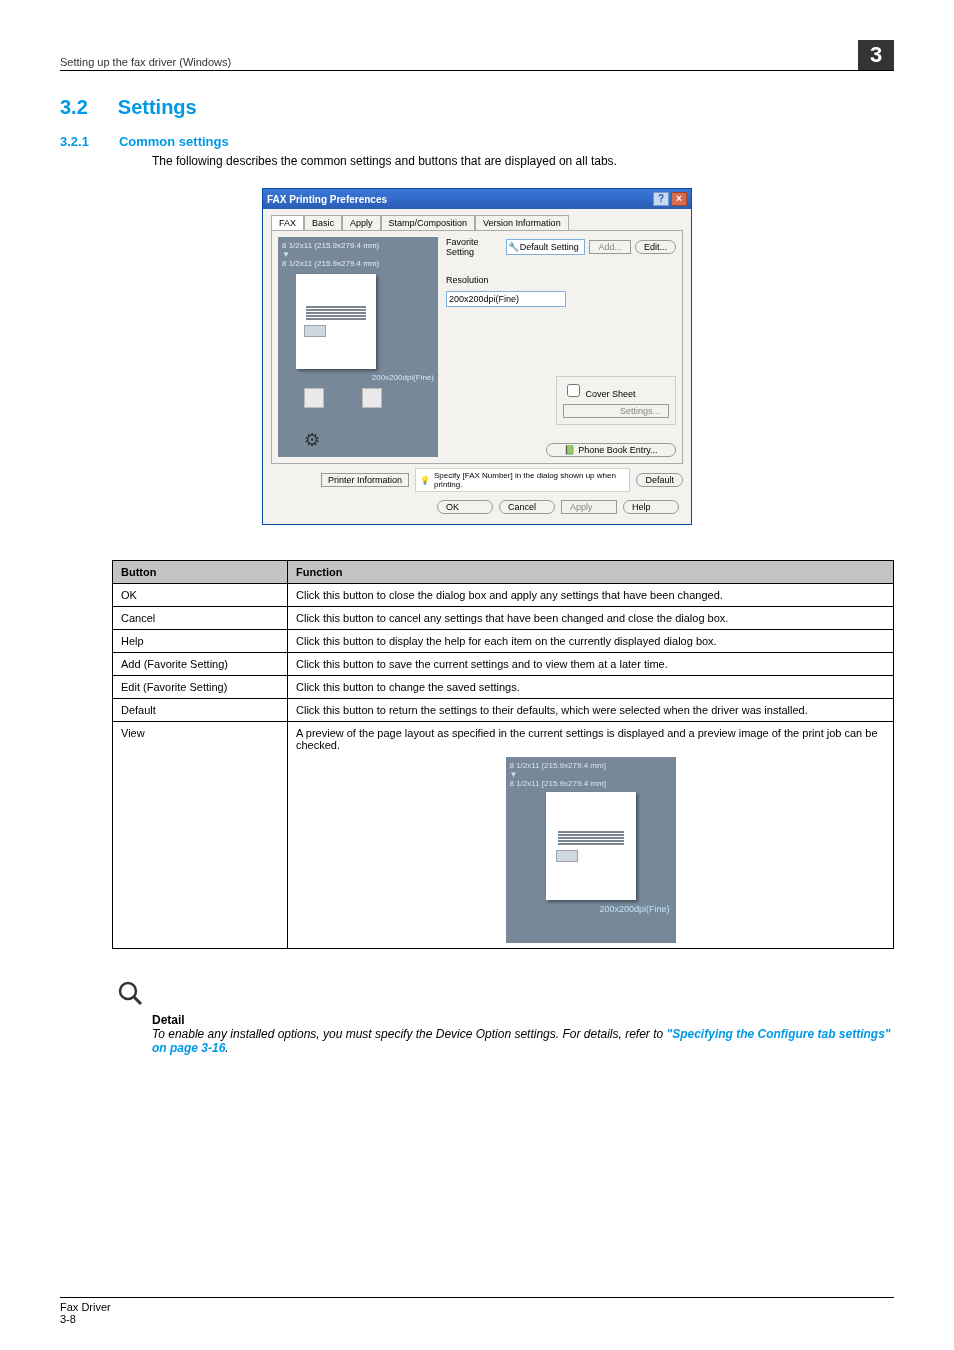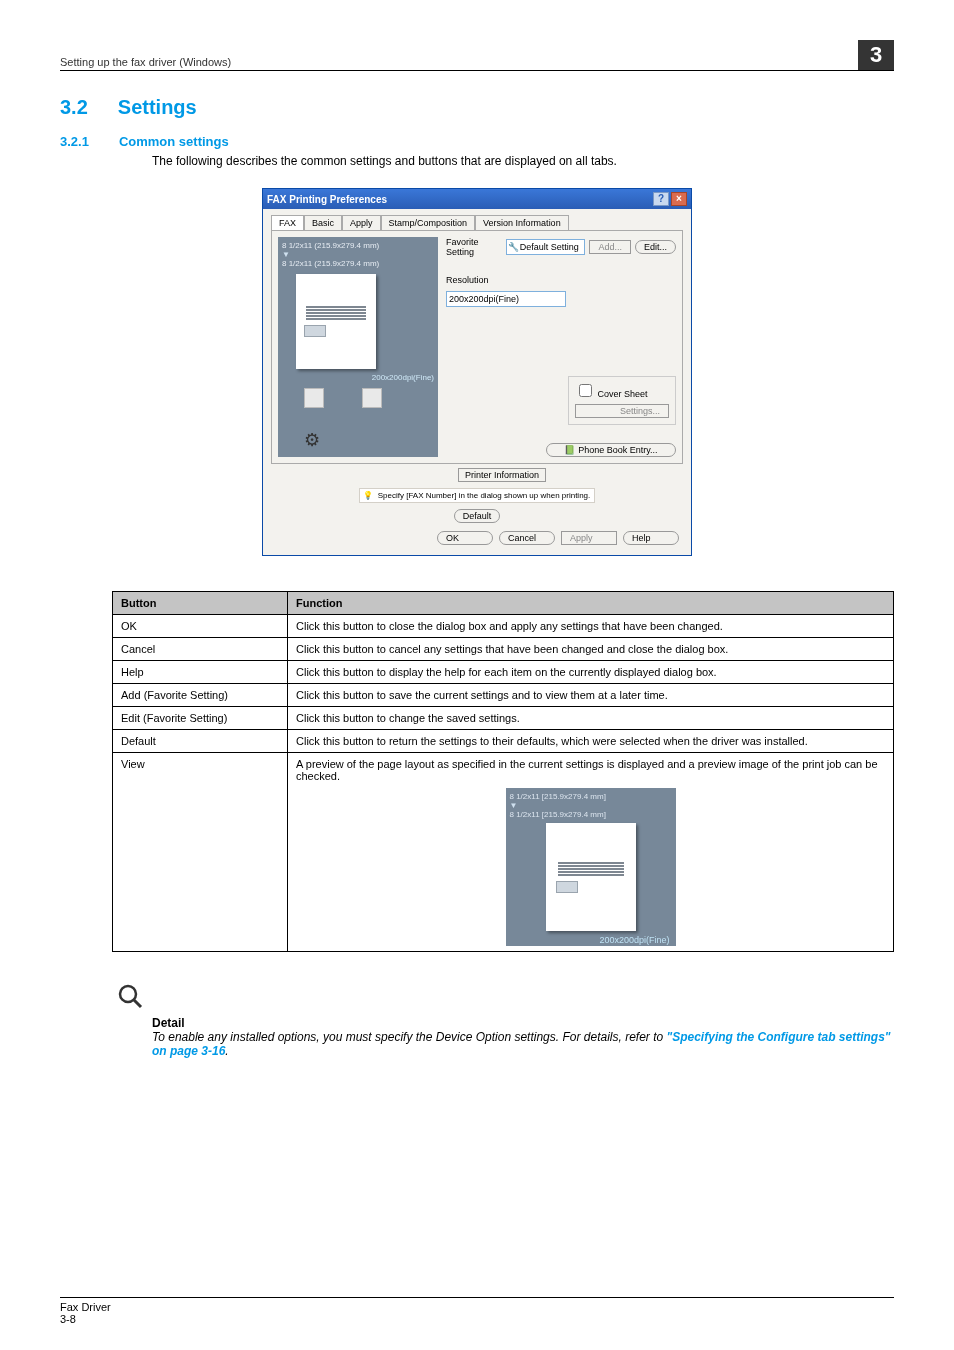--- a/index.html
+++ b/index.html
@@ -129,23 +129,23 @@
   .preview-pane .gear { font-size:18px; color:#333; position:absolute; bottom:6px; left:26px;}
   .controls-pane { flex:1; font-size:9px; display:flex; flex-direction:column; gap:6px;}
   .ctrl-row { display:flex; align-items:center; gap:4px;}
   .fav-select { width:90px; height:16px; border:1px solid #7eb0dd; font-size:9px; background:#fff; display:flex; align-items:center; padding:0 2px; }
   .d-btn {
     font-size:9px; padding:1px 8px; border:1px solid #999; background:#f3f2ee;
     color:#888;
   }
   .d-btn.enabled { color:#000;border-radius:7px; }
   .res-sel { width:120px; height:16px; border:1px solid #7eb0dd; background:#fff; font-size:9px; padding:0 2px; display:flex; align-items:center;}
-  .fieldset-cover { border:1px solid #ccc; padding:4px 6px 6px 6px; width:108px; margin-left:auto; font-size:9px;}
+  .fieldset-cover { border:1px solid #ccc; padding:4px 6px 6px 6px; width:120px; margin-left:auto; font-size:9px;}
   .phonebk-btn { margin-left:auto; width:130px;}
-  .bottom-row { border-top:none; padding:4px 0 0 0; display:flex; gap:6px; font-size:9px; align-items:center;flex-direction:column;}
+  .bottom-row { border-top:none; padding:4px 0 0 0; display:flex; gap:6px; font-size:9px; align-items:center;}
   .printer-info-btn { font-size:9px; padding:1px 6px; border:1px solid #999; background:#f3f2ee; margin-left:50px;}
   .hint-box { border:1px solid #d4d0c8; background:#fff; font-size:8px; padding:2px 4px; flex:1; display:flex; align-items:center; gap:4px;}
   .dlg-footer { display:flex; gap:6px; justify-content:flex-end; padding:8px 4px 0 4px;}
   .dlg-footer .d-btn { min-width:56px; }
 
   
   table.fn {
     width: 100%;
     border-collapse: collapse;
     font-size: 11px;
@@ -156,21 +156,21 @@
     padding: 5px 8px;
     vertical-align: top;
     text-align: left;
   }
   table.fn th {
     background: #c4c4c4;
     font-weight: bold;
   }
   table.fn td.col1 { width: 175px; }
   .inner-preview {
-    width: 170px; height:158px; background:#778899; color:#fff; font-size:8px;
+    width: 170px; height:186px; background:#778899; color:#fff; font-size:8px;
     margin: 6px auto 0 auto; padding: 4px 4px 0 4px;
   }
   .inner-preview .paper {
     background:#fff; width:90px; height:108px; margin:4px auto 4px auto;
     box-shadow: 2px 2px 3px rgba(0,0,0,0.4);
     display:flex; flex-direction:column; align-items:center; justify-content:center;
     gap:1px;
   }
   .inner-preview .ln { height:2px; background:#7e8791; width:66px; }
   .inner-preview .sm { width:22px; height:12px; background:#cfd7df; border:1px solid #9aa4ae; margin-top:4px; align-self:flex-start; margin-left:10px;}

